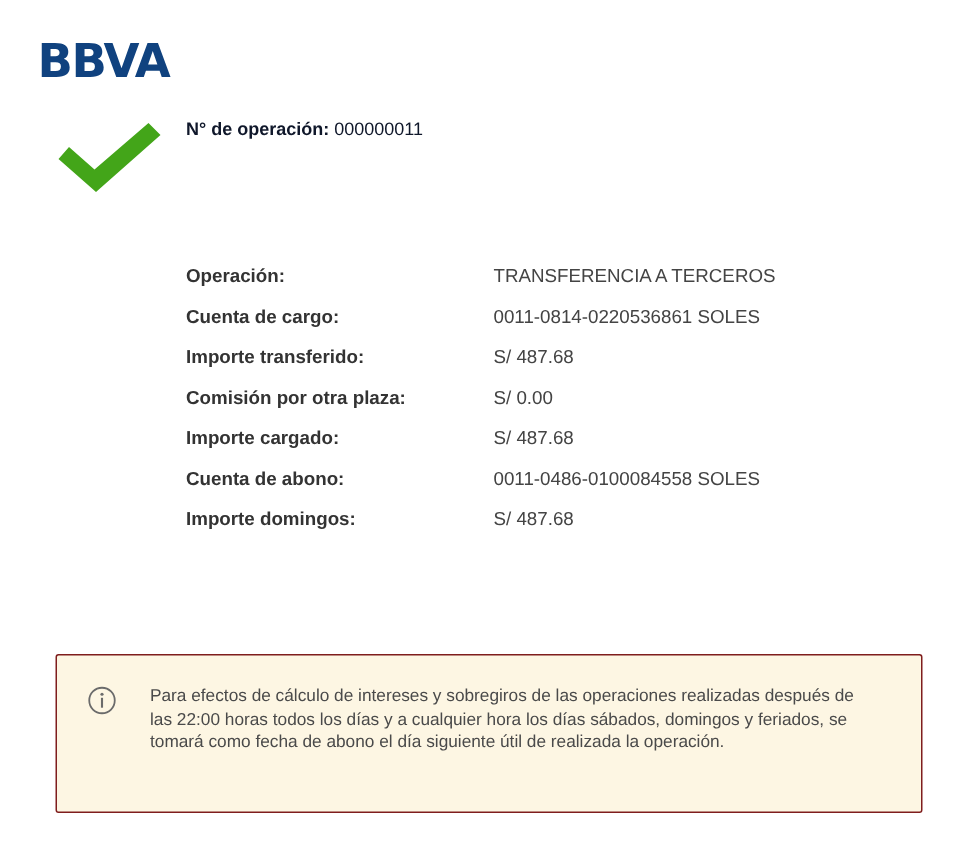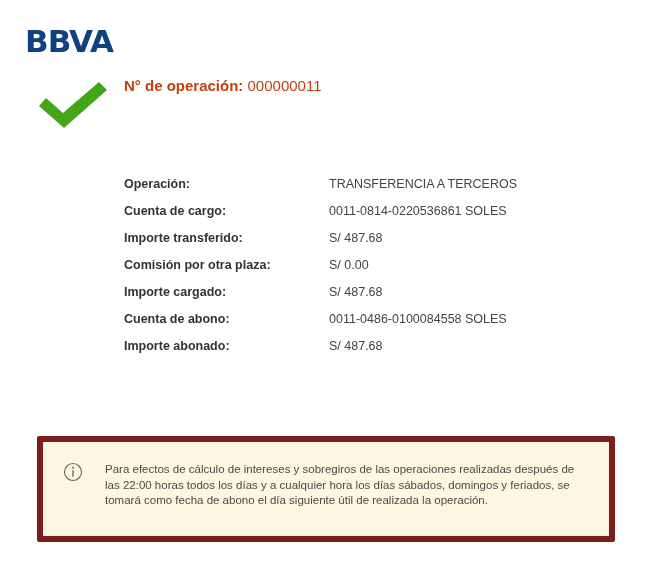--- a/index.html
+++ b/index.html
@@ -56,22 +56,22 @@
     top: 0px;
   }
   .success-title {
     font-size: 17px;
     color: #2176b8;
     line-height: 22px;
     margin: 0 0 8px 0;
     font-weight: normal;
   }
   .op-number {
-    font-size: 15px;
-    color: #c2410c;
+    font-size: 12px;
+    color: #0f172a;
     line-height: 16px;
     text-align: right;
   }
   .op-number .lbl {
     font-weight: bold;
   }
   .op-number .val {
     font-weight: normal;
   }
 
@@ -106,21 +106,21 @@
 
   
   .notice {
     position: absolute;
     left: 37px;
     top: 436px;
     width: 578px;
     height: 106px;
     box-sizing: border-box;
     background: #fdf6e3;
-    border: 6px solid #7f1d1d;
+    border: 1px solid #7f1d1d;
     border-radius: 2px;
   }
   .notice-icon {
     position: absolute;
     left: 20px;
     top: 20px;
     width: 20px;
     height: 20px;
   }
   .notice-text {
@@ -174,21 +174,21 @@
       </tr>
       <tr>
         <td class="k">Importe cargado:</td>
         <td class="v">S/ 487.68</td>
       </tr>
       <tr>
         <td class="k">Cuenta  de abono:</td>
         <td class="v">0011-0486-0100084558 SOLES</td>
       </tr>
       <tr>
-        <td class="k">Importe abonado:</td>
+        <td class="k">Importe domingos:</td>
         <td class="v">S/ 487.68</td>
       </tr>
     </tbody>
   </table>
 
   <div class="notice">
     <span class="notice-icon">
       <svg width="20" height="20" viewBox="0 0 20 20" xmlns="http://www.w3.org/2000/svg">
         <circle cx="10" cy="10" r="8.5" fill="none" stroke="#6b6b6b" stroke-width="1.2"></circle>
         <circle cx="10" cy="5.8" r="1.05" fill="#6b6b6b"></circle>

